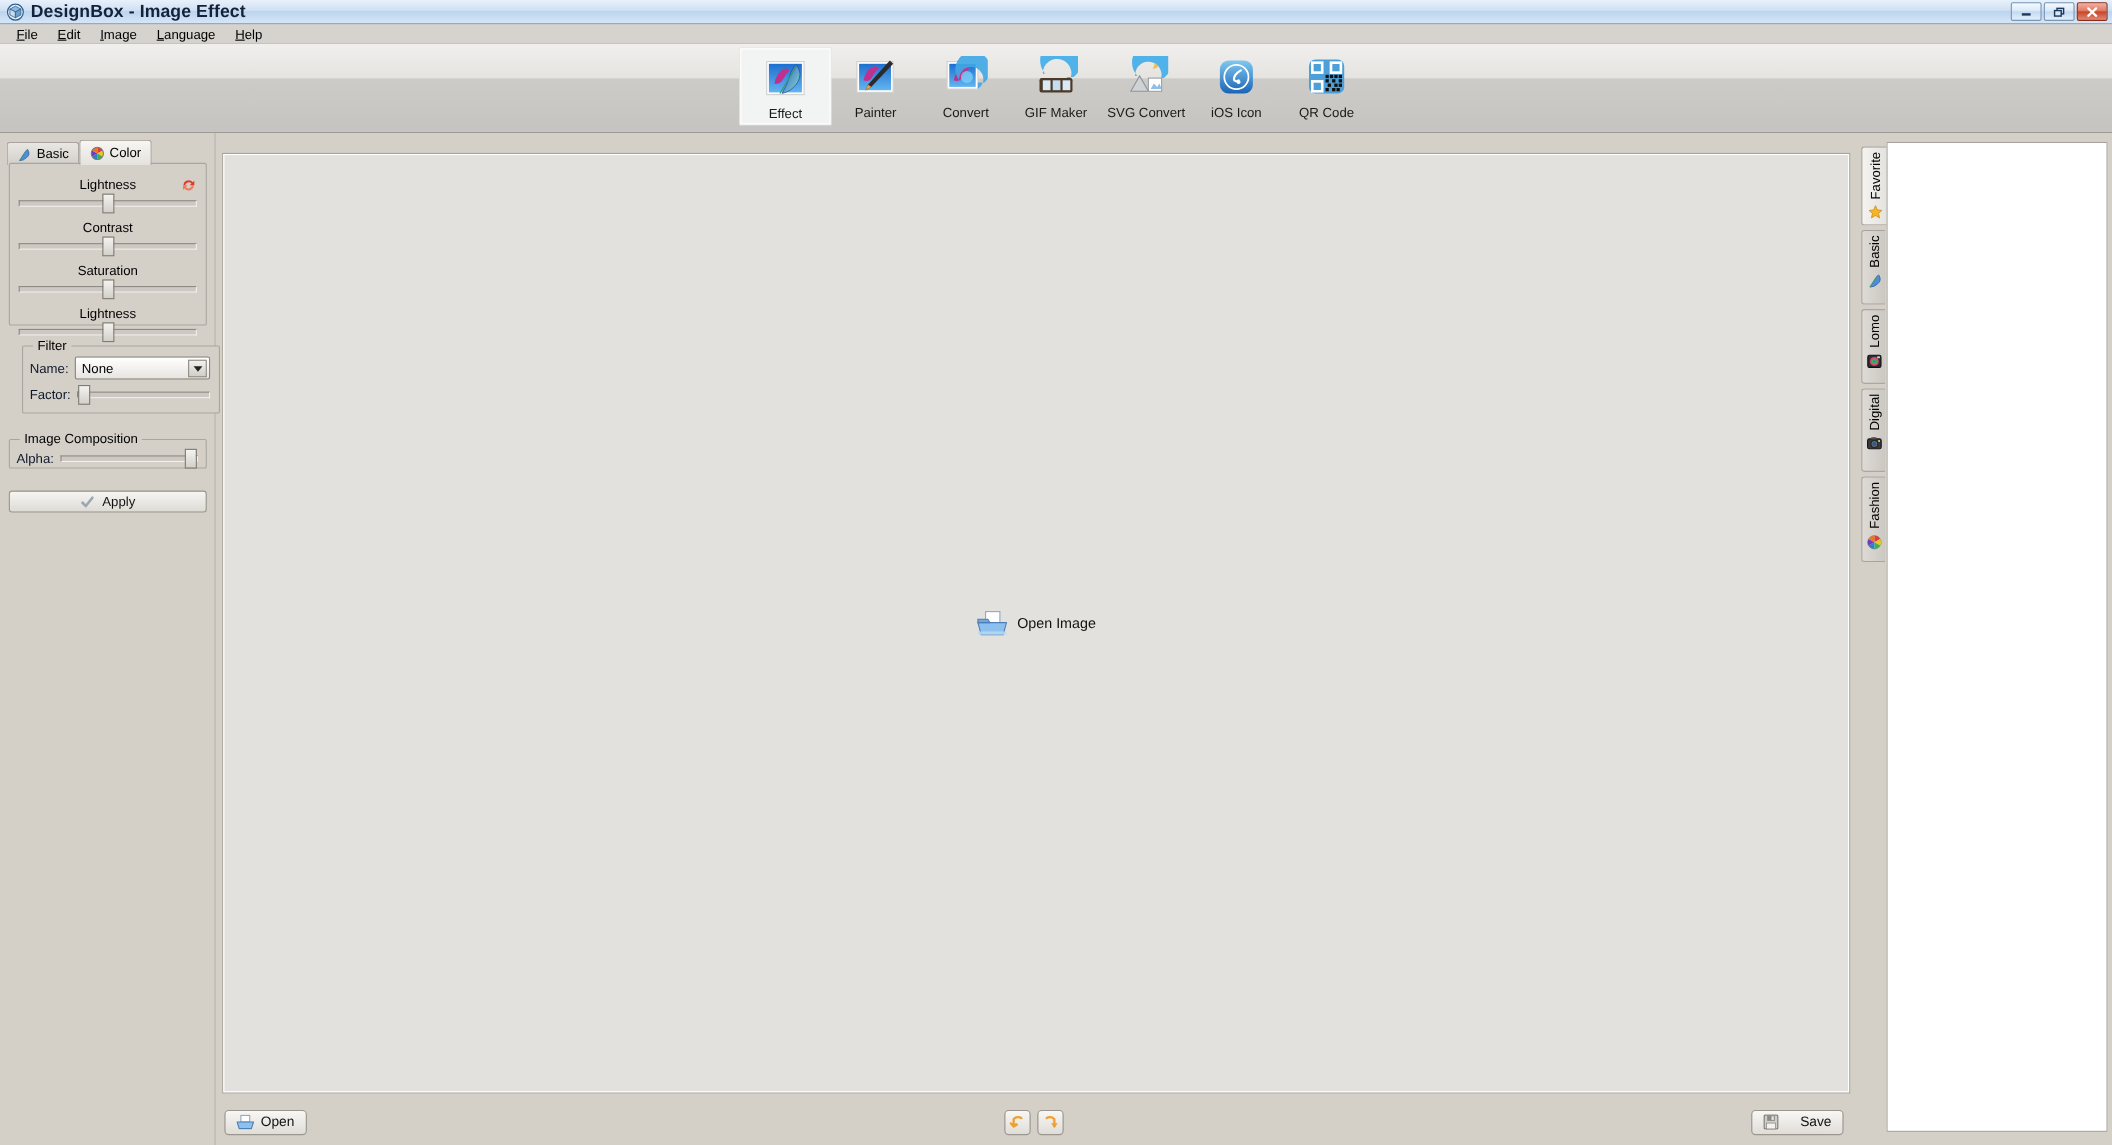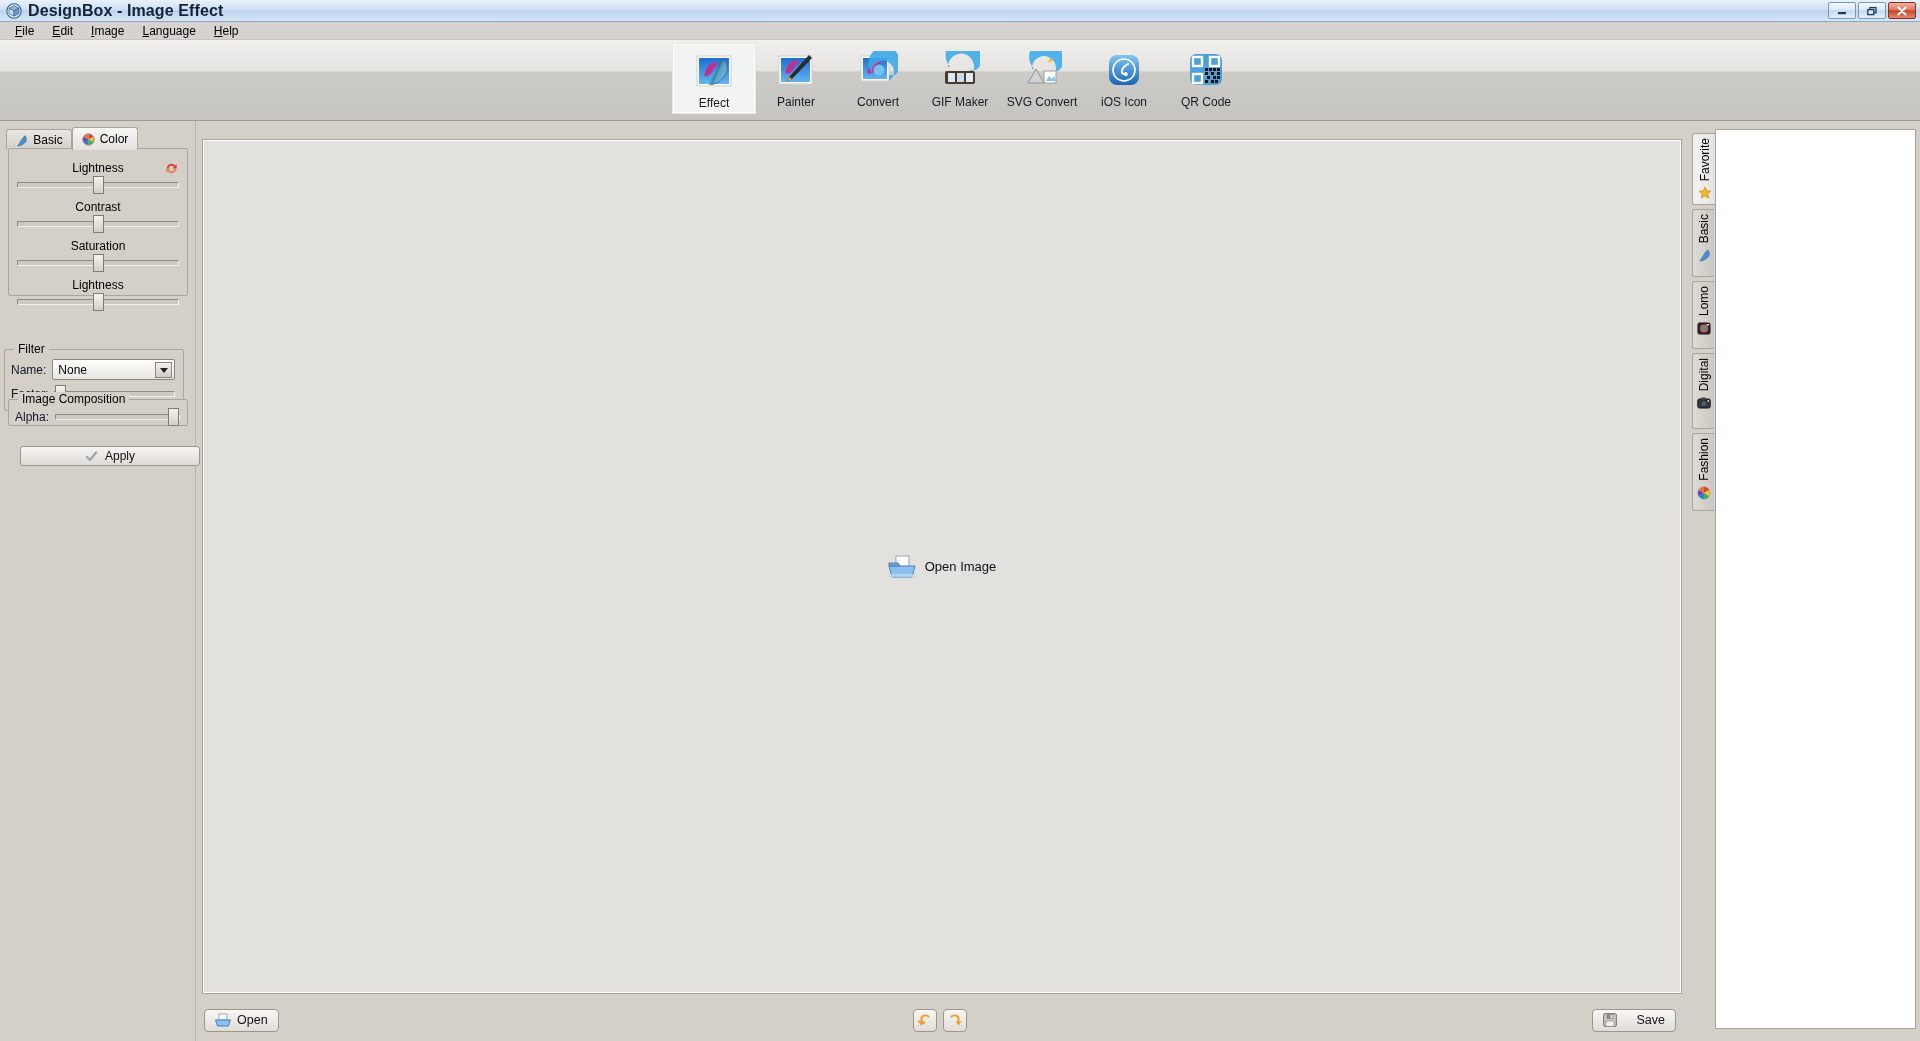--- a/index.html
+++ b/index.html
@@ -182,21 +182,20 @@
   .caret { width:0;height:0;border-left:4px solid transparent;border-right:4px solid transparent;border-top:5px solid #222; }
 
   .apply-btn {
     position: absolute; left: 8px;
     width: 180px; height: 20px;
     border: 1px solid #9b978f; border-radius: 3px;
     background: linear-gradient(to bottom,#f6f5f3,#dedbd5);
     display:flex; align-items:center; justify-content:center; gap:7px;
     font-size: 12px; color:#111;
     cursor: default;
-    margin-left: 12px;
   }
 
   
   .canvas-wrap {
     position: absolute; left: 202px; top: 18px;
     width: 1480px; height: 855px;
     background: #ffffff;
     border: 1px solid #a7a39c;
   }
   .canvas-inner {
@@ -485,21 +484,21 @@
       <div class="track">
         <div class="thumb" style="left:calc(50% - 5px)"></div>
       </div>
 
       <div class="slabel">Lightness</div>
       <div class="track">
         <div class="thumb" style="left:calc(50% - 5px)"></div>
       </div>
     </div>
 
-    <div class="fieldset" style="left:4px; top:193px; width:180px; height:62px;margin-top:35px;">
+    <div class="fieldset" style="left:20px; top:193px; width:180px; height:62px;">
       <div class="legend">Filter</div>
       <div class="row" style="margin:9px 8px 0 6px;">
         <span class="rlabel" style="margin-right:6px;">Name:</span>
         <div class="combo">
           <span>None</span>
           <span class="arrowbox">
               <i class="caret"></i>
             </span>
         </div>
       </div>

